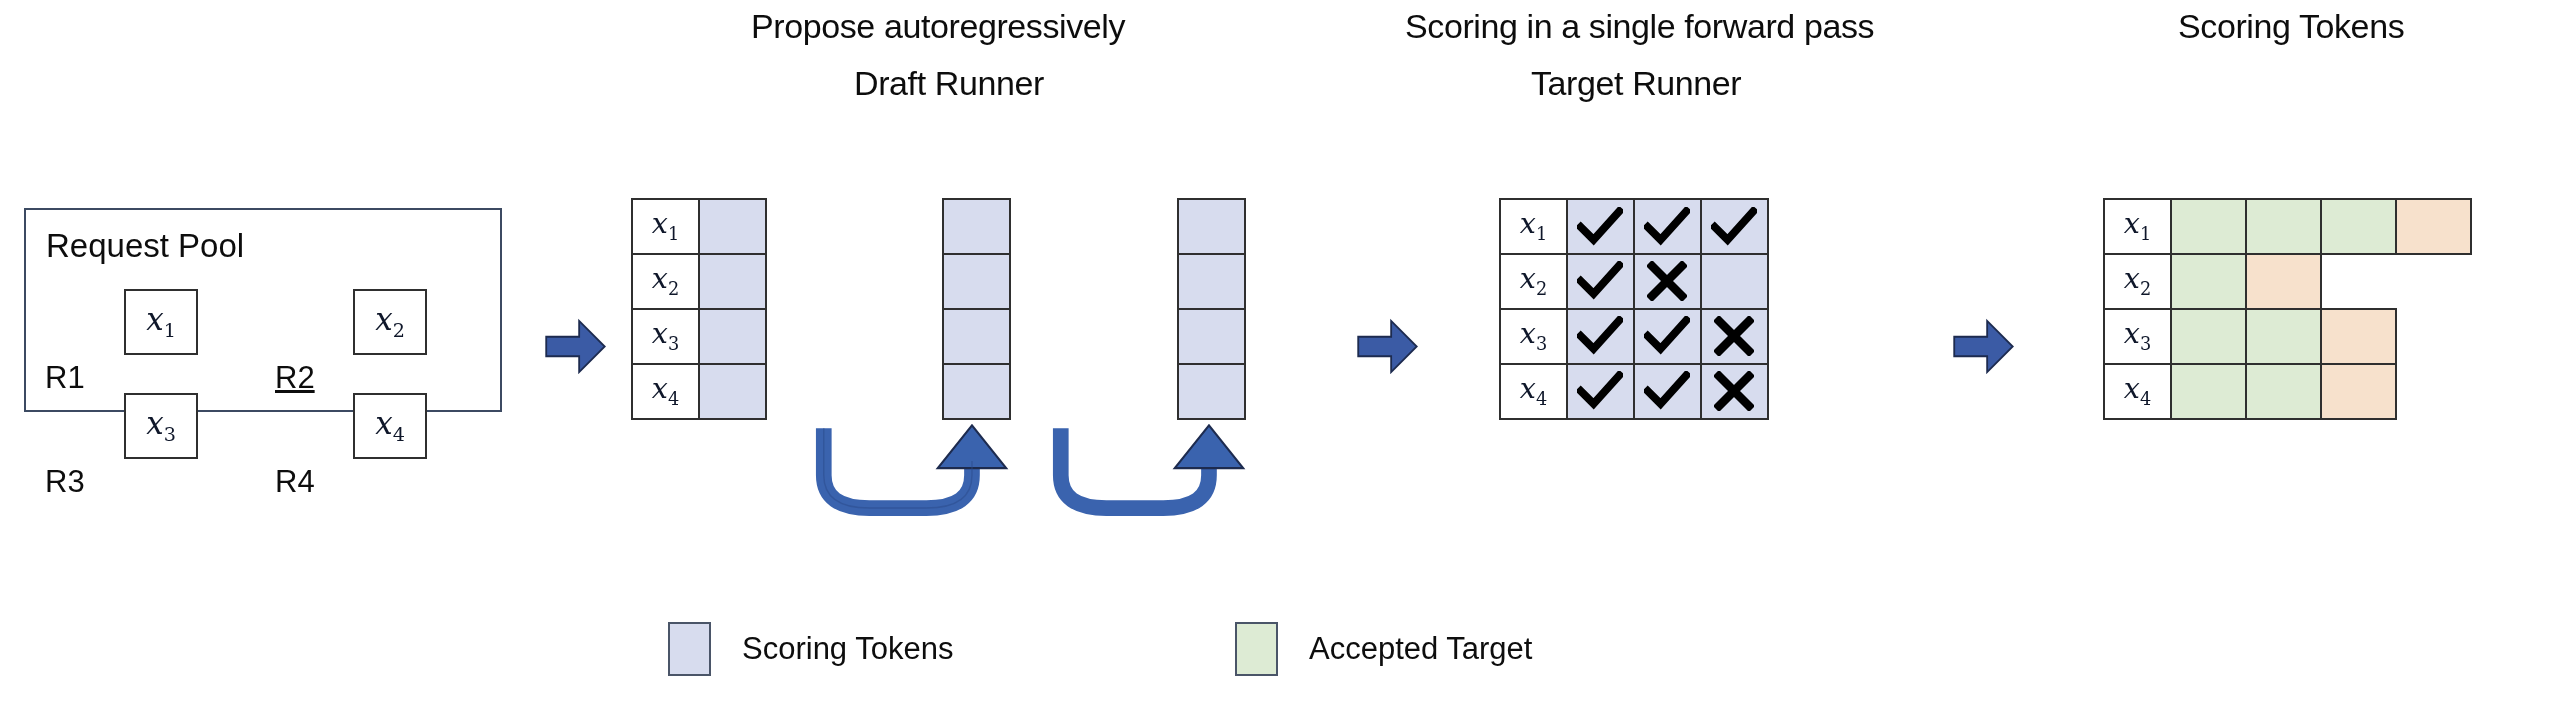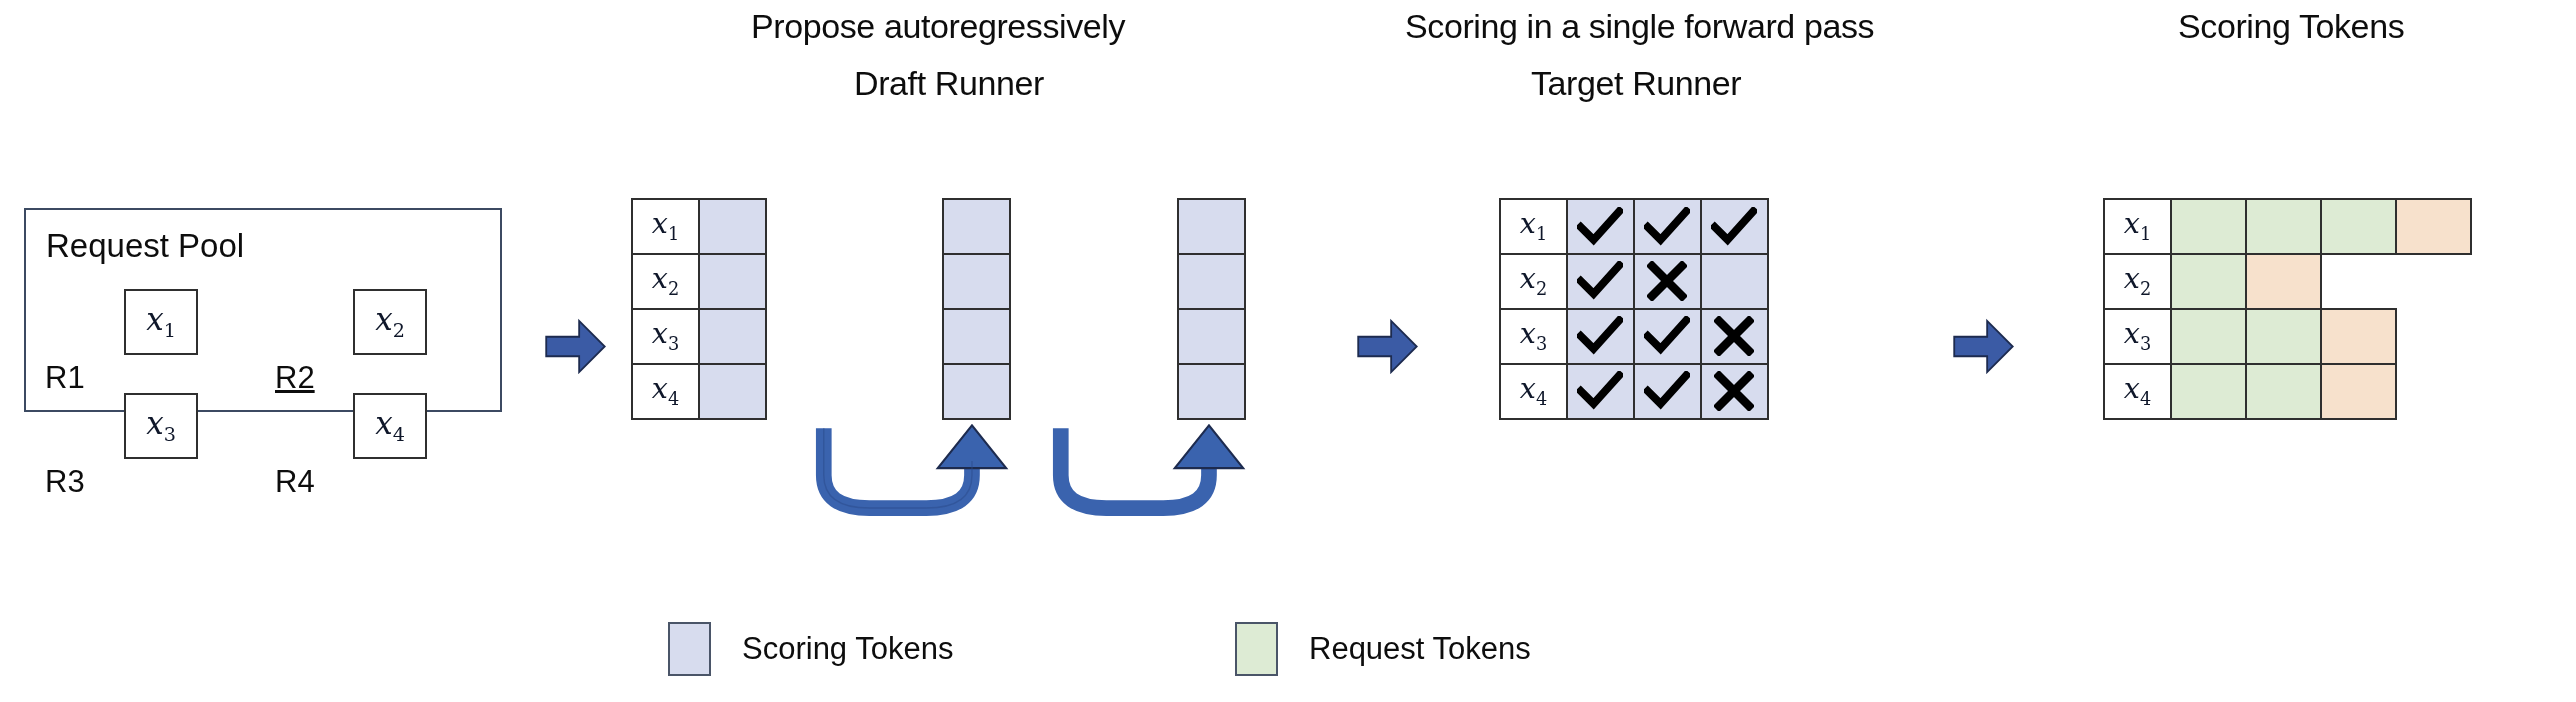--- a/index.html
+++ b/index.html
@@ -330,18 +330,18 @@
     </div>
   </div>
 
   <div id="legend">
     <div class="lg-item" style="left:668px;top:7.1px;">
       <span class="lg-swatch" style="background:#D7DCEE;"></span>
       <span class="lg-label">Scoring Tokens</span>
     </div>
     <div class="lg-item" style="left:1235px;top:7.1px;">
       <span class="lg-swatch" style="background:#DDEBD4;"></span>
-      <span class="lg-label">Request Tokens</span>
+      <span class="lg-label">Accepted Target</span>
     </div>
   </div>
 
 </div>
 
 
 </body></html>

